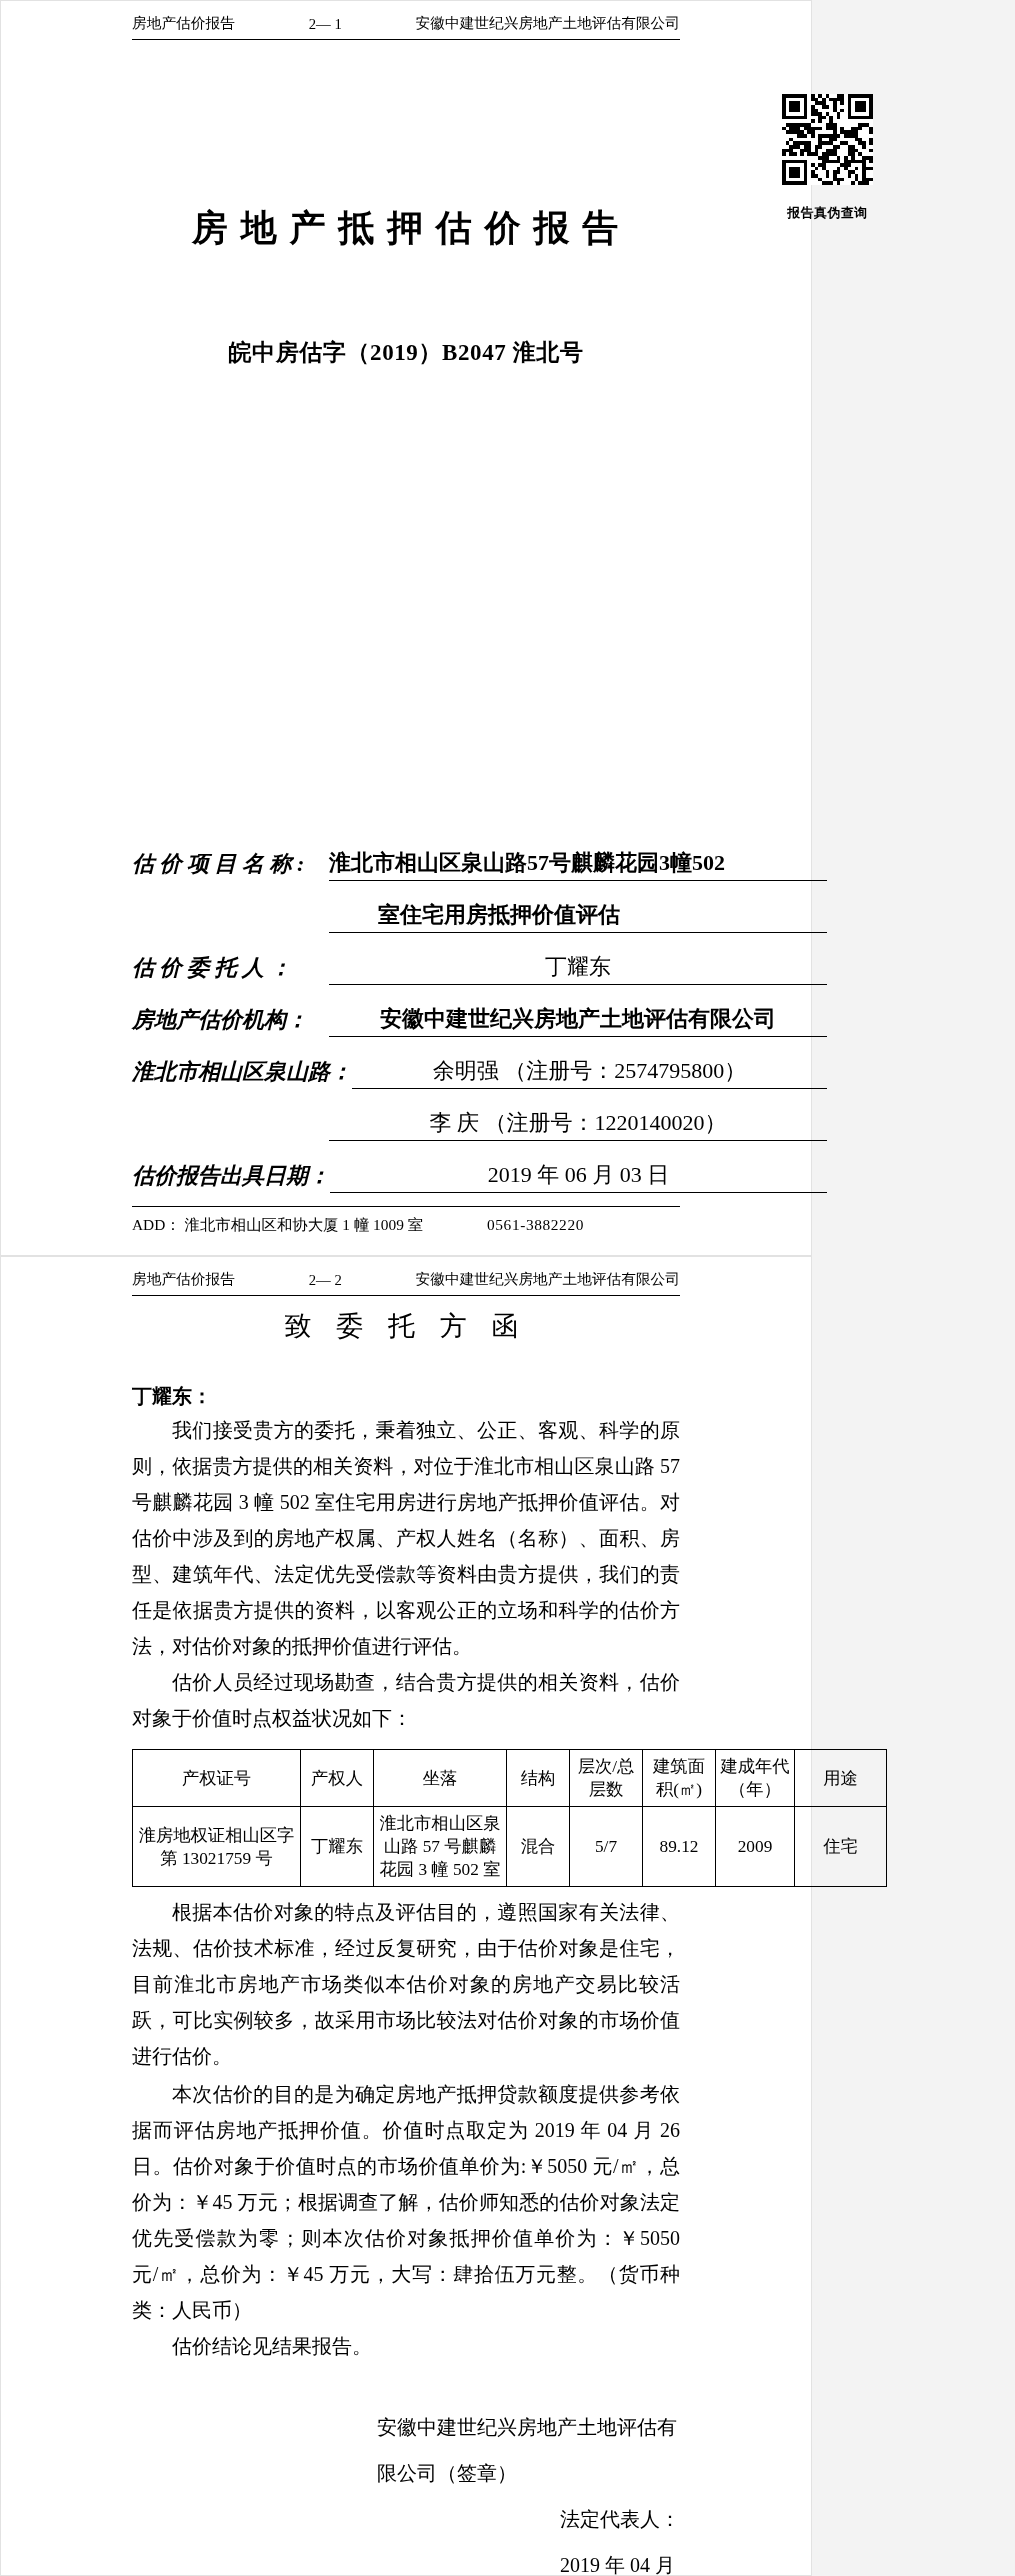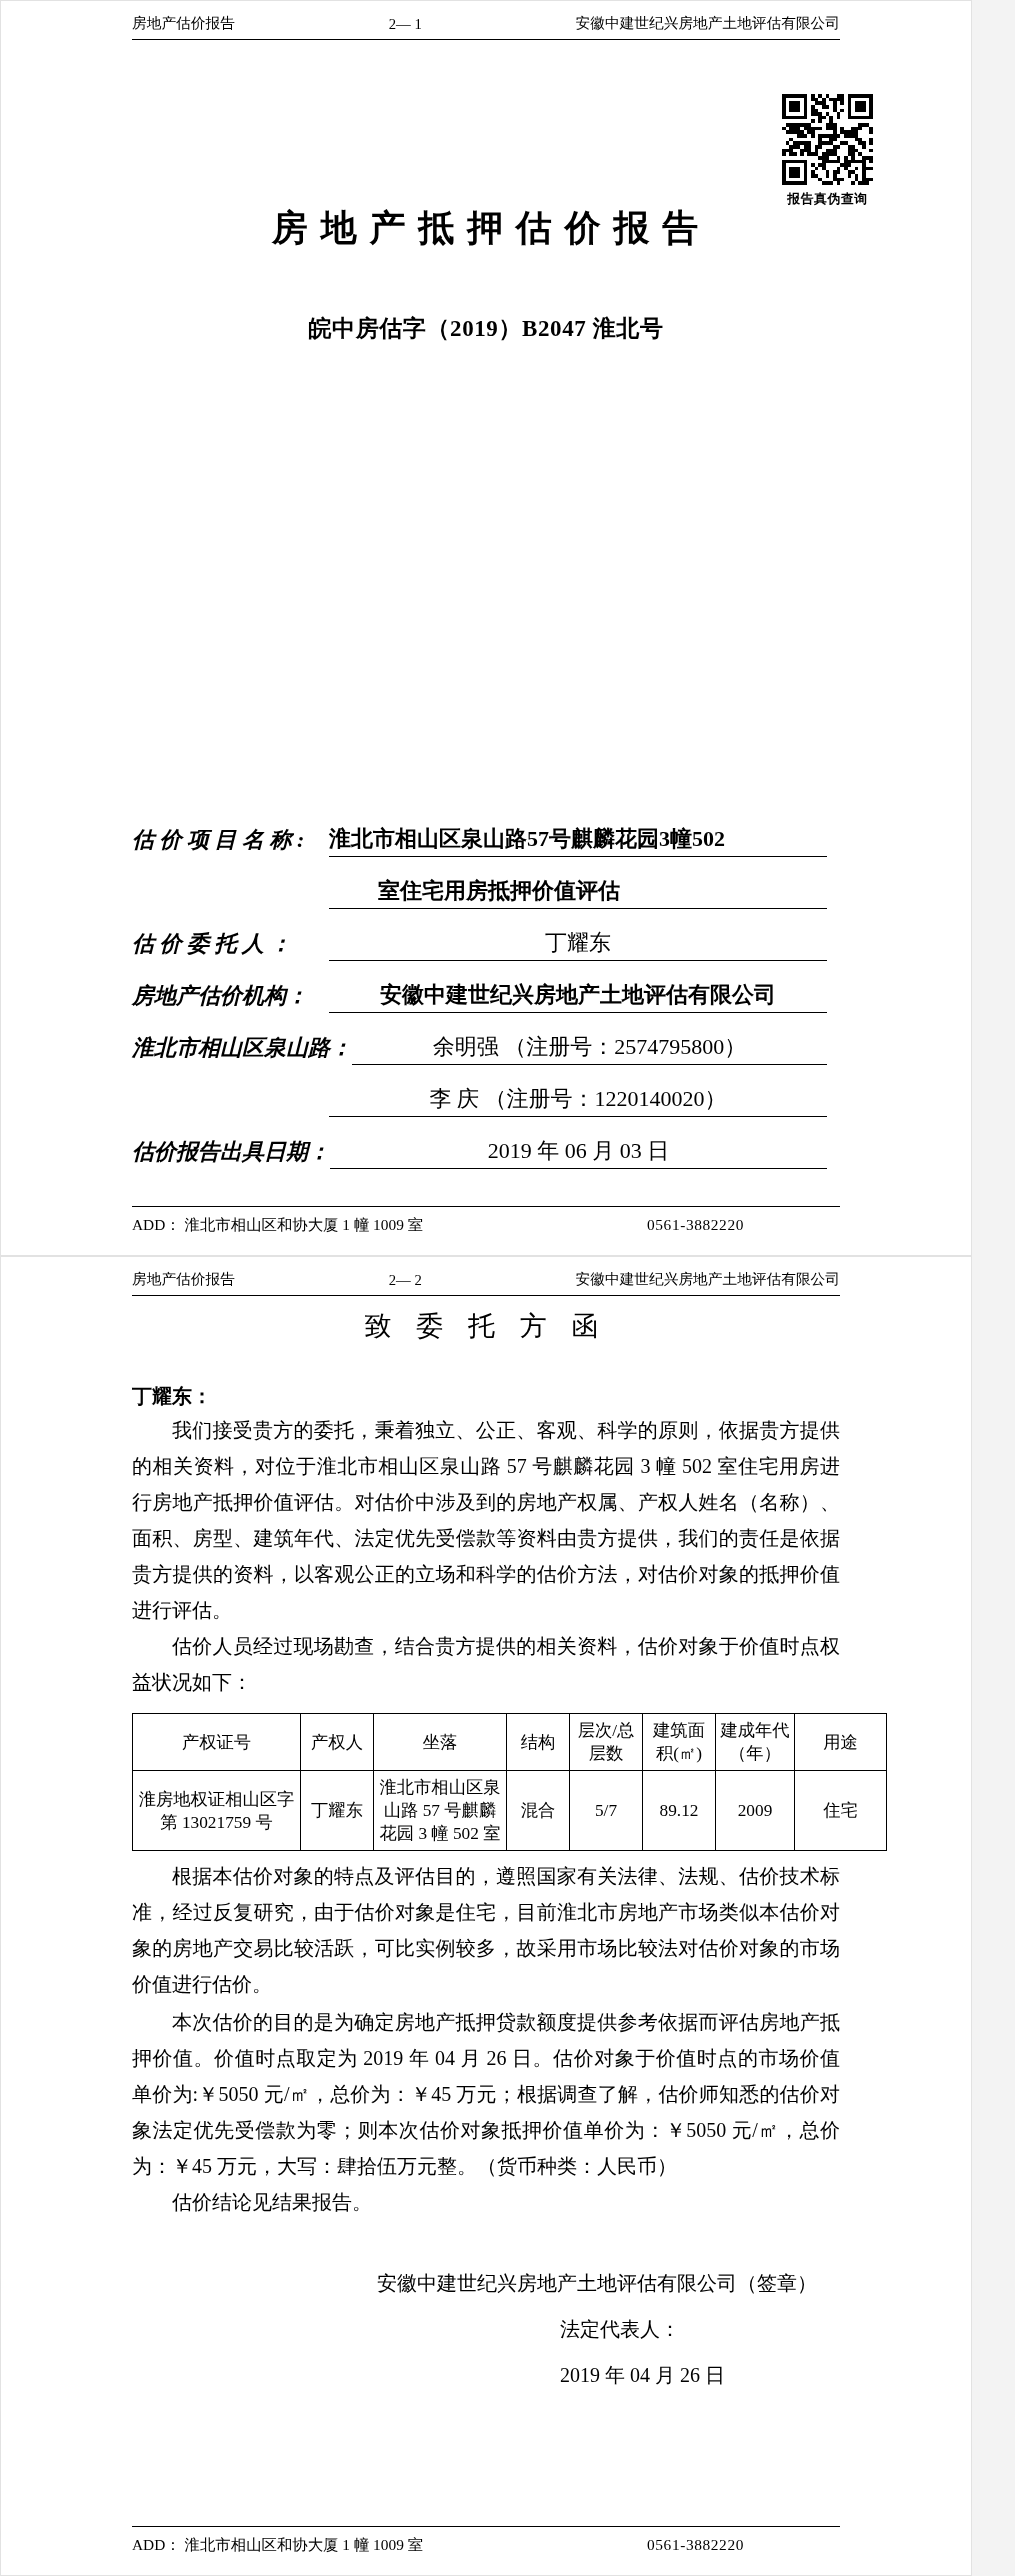--- a/index.html
+++ b/index.html
@@ -3,21 +3,21 @@
 <meta charset="utf-8">
 <style>
   * { box-sizing: border-box; }
   html, body { margin: 0; padding: 0; background: #f3f3f3; }
   body {
     width: 1016px;
     font-family: "Liberation Serif", "DejaVu Serif", serif;
     color: #000;
   }
   .page {
-    width: 972px;
+    width: 812px;
     background: #fff;
     position: relative;
     display: flex;
     flex-direction: column;
     padding: 12.8px 131px 19px 131px;
     border: 0.6px solid #e2e2e2;
   }
   .page-1 { height: 1256px; }
   .page-2 { height: 1320px; }
 
@@ -42,36 +42,36 @@
 
   
   .qr-wrap {
     position: absolute;
     top: 93px;
     left: 778px;
     width: 97px;
     text-align: center;
   }
   .qr-wrap svg { width: 91px; height: 91px; display: block; margin: 0 auto; background: #fff; }
-  .qr-caption { font-size: 12.8px; font-weight: bold; margin-top: 6px; letter-spacing: 0.6px; white-space: nowrap; }
+  .qr-caption { font-size: 12.8px; font-weight: bold; margin-top: 20px; letter-spacing: 0.6px; white-space: nowrap; }
 
   
   .main-title {
     font-size: 36px;
     font-weight: bold;
     text-align: center;
     letter-spacing: 1.9px;
     margin: 164px 0 0 0;
     white-space: pre;
   }
   .doc-number {
     font-size: 23px;
     font-weight: bold;
     text-align: center;
-    margin-top: 60px;
+    margin-top: 84px;
     letter-spacing: 0.6px;
   }
   .form {
     margin-top: 461px;
     width: 695px;
     font-size: 22px;
   }
   .frow { display: flex; align-items: flex-end; height: 52px; }
   .flabel { font-weight: bold; white-space: pre; min-width: 197px; padding-bottom: 1.9px; font-style: italic; }
   .fvalue {

